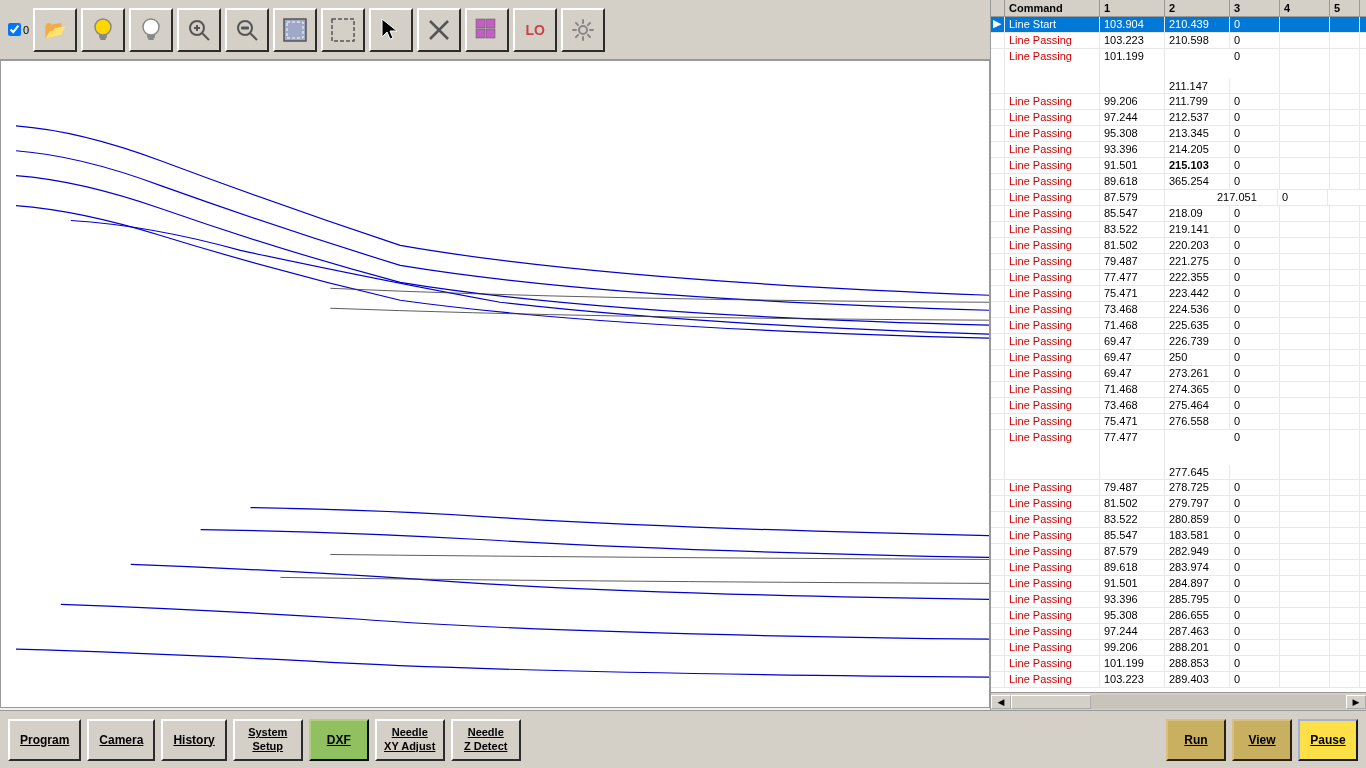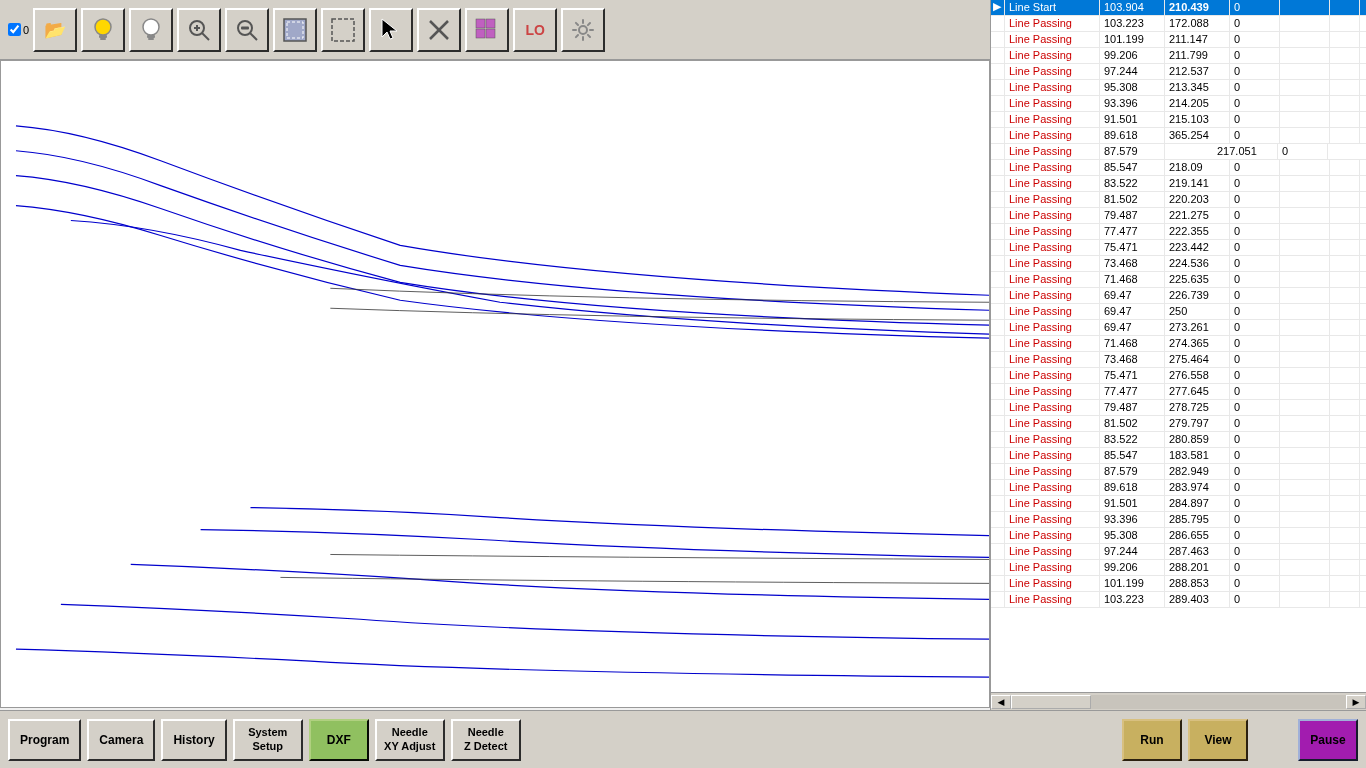--- a/index.html
+++ b/index.html
@@ -59,34 +59,34 @@
     
     #right-scrollbar {
       height: 18px; background: #d4d0c8; border-top: 1px solid #999;
       display: flex; align-items: center;
     }
 
     
     #bottom-bar {
       position: absolute; bottom: 0; left: 0; width: 1366px; height: 58px;
       background: #d4d0c8; border-top: 1px solid #999;
-      display: flex; align-items: center; padding: 17px 8px; gap: 6px;
+      display: flex; align-items: center; padding: 17px 8px; gap: 6px; text-decoration: underline;
     }
     .bottom-btn {
       height: 42px; min-width: 60px; padding: 0 10px;
       background: #d4d0c8; border: 2px outset #fff;
       border-bottom-color: #808080; border-right-color: #808080;
       cursor: pointer; font-size: 12px; font-weight: bold;
       display: flex; align-items: center; justify-content: center;
       text-align: center;
     }
     .bottom-btn.green { background: #90c060; border-color: #b0d080; border-bottom-color: #406030; border-right-color: #406030; }
     .bottom-btn.run { background: #c8b060; border-color: #d8c080; border-bottom-color: #806030; border-right-color: #806030; margin-left: 31px; }
     .bottom-btn.view-btn { background: #c8b060; border-color: #d8c080; border-bottom-color: #806030; border-right-color: #806030; }
-    .bottom-btn.pause-btn { background: #a21caf; border-color: #a0b0d8; border-bottom-color: #405080; border-right-color: #405080; margin-left: 44px; }
+    .bottom-btn.pause-btn { background: #fde047; border-color: #a0b0d8; border-bottom-color: #405080; border-right-color: #405080; }
     .bottom-btn-multi { height: 42px; min-width: 70px; padding: 0 6px;
       background: #d4d0c8; border: 2px outset #fff;
       border-bottom-color: #808080; border-right-color: #808080;
       cursor: pointer; font-size: 11px; font-weight: bold;
       display: flex; flex-direction: column; align-items: center; justify-content: center;
       text-align: center; line-height: 1.2;
     }
     .spacer { flex: 1; }
 
     
@@ -205,44 +205,53 @@
     </g>
 
     <g stroke="#333" stroke-width="0.8" fill="none">
       <path d="M 330,495 Q 600,498 990,500"></path>
       <path d="M 280,518 Q 560,522 990,524"></path>
     </g>
   </svg>
 </div>
 
 <div id="right-panel">
+  <div class="grid-header">
+    <div class="grid-col-header" style="width:14px;"></div>
+    <div class="grid-col-header" style="width:95px;">Command</div>
+    <div class="grid-col-header" style="width:65px;">1</div>
+    <div class="grid-col-header" style="width:65px;">2</div>
+    <div class="grid-col-header" style="width:50px;">3</div>
+    <div class="grid-col-header" style="width:50px;">4</div>
+    <div class="grid-col-header" style="width:30px;">5</div>
+  </div>
   <div class="grid-scroll" id="grid-body">
   <div class="grid-row selected">
         <div class="grid-cell grid-arrow" style="width: 14px; min-width: 14px;">▶</div>
         <div class="grid-cell" style="width: 95px; min-width: 95px; color: white;">Line Start</div>
         <div class="grid-cell" style="width: 65px; min-width: 65px;">103.904</div>
-        <div class="grid-cell" style="width: 65px; min-width: 65px; font-weight: bold;">210.439</div>
+        <div class="grid-cell" style="width: 65px; min-width: 65px;">210.439</div>
         <div class="grid-cell" style="width: 50px; min-width: 50px;">0</div>
         <div class="grid-cell" style="width: 50px; min-width: 50px;"></div>
         <div class="grid-cell" style="width: 30px; min-width: 30px;"></div>
       </div>
       <div class="grid-row">
         <div class="grid-cell grid-arrow" style="width: 14px; min-width: 14px;"></div>
         <div class="grid-cell cmd" style="width: 95px; min-width: 95px;">Line Passing</div>
         <div class="grid-cell" style="width: 65px; min-width: 65px;">103.223</div>
-        <div class="grid-cell" style="width: 65px; min-width: 65px;">172.088</div>
+        <div class="grid-cell" style="width: 65px; min-width: 65px;">210.598</div>
         <div class="grid-cell" style="width: 50px; min-width: 50px;">0</div>
         <div class="grid-cell" style="width: 50px; min-width: 50px;"></div>
         <div class="grid-cell" style="width: 30px; min-width: 30px;"></div>
       </div>
       <div class="grid-row">
         <div class="grid-cell grid-arrow" style="width: 14px; min-width: 14px;"></div>
         <div class="grid-cell cmd" style="width: 95px; min-width: 95px;">Line Passing</div>
         <div class="grid-cell" style="width: 65px; min-width: 65px;">101.199</div>
-        <div class="grid-cell" style="width: 65px; min-width: 65px;">211.147</div>
+        <div class="grid-cell" style="width: 65px; min-width: 65px; margin-top: 30px;">211.147</div>
         <div class="grid-cell" style="width: 50px; min-width: 50px;">0</div>
         <div class="grid-cell" style="width: 50px; min-width: 50px;"></div>
         <div class="grid-cell" style="width: 30px; min-width: 30px;"></div>
       </div>
       <div class="grid-row">
         <div class="grid-cell grid-arrow" style="width: 14px; min-width: 14px;"></div>
         <div class="grid-cell cmd" style="width: 95px; min-width: 95px;">Line Passing</div>
         <div class="grid-cell" style="width: 65px; min-width: 65px;">99.206</div>
         <div class="grid-cell" style="width: 65px; min-width: 65px;">211.799</div>
         <div class="grid-cell" style="width: 50px; min-width: 50px;">0</div>
@@ -273,21 +282,21 @@
         <div class="grid-cell" style="width: 65px; min-width: 65px;">93.396</div>
         <div class="grid-cell" style="width: 65px; min-width: 65px;">214.205</div>
         <div class="grid-cell" style="width: 50px; min-width: 50px;">0</div>
         <div class="grid-cell" style="width: 50px; min-width: 50px;"></div>
         <div class="grid-cell" style="width: 30px; min-width: 30px;"></div>
       </div>
       <div class="grid-row">
         <div class="grid-cell grid-arrow" style="width: 14px; min-width: 14px;"></div>
         <div class="grid-cell cmd" style="width: 95px; min-width: 95px;">Line Passing</div>
         <div class="grid-cell" style="width: 65px; min-width: 65px;">91.501</div>
-        <div class="grid-cell" style="width: 65px; min-width: 65px;">215.103</div>
+        <div class="grid-cell" style="width: 65px; min-width: 65px; font-weight: bold;">215.103</div>
         <div class="grid-cell" style="width: 50px; min-width: 50px;">0</div>
         <div class="grid-cell" style="width: 50px; min-width: 50px;"></div>
         <div class="grid-cell" style="width: 30px; min-width: 30px;"></div>
       </div>
       <div class="grid-row">
         <div class="grid-cell grid-arrow" style="width: 14px; min-width: 14px;"></div>
         <div class="grid-cell cmd" style="width: 95px; min-width: 95px;">Line Passing</div>
         <div class="grid-cell" style="width: 65px; min-width: 65px;">89.618</div>
         <div class="grid-cell" style="width: 65px; min-width: 65px;">365.254</div>
         <div class="grid-cell" style="width: 50px; min-width: 50px;">0</div>
@@ -426,21 +435,21 @@
         <div class="grid-cell" style="width: 65px; min-width: 65px;">75.471</div>
         <div class="grid-cell" style="width: 65px; min-width: 65px;">276.558</div>
         <div class="grid-cell" style="width: 50px; min-width: 50px;">0</div>
         <div class="grid-cell" style="width: 50px; min-width: 50px;"></div>
         <div class="grid-cell" style="width: 30px; min-width: 30px;"></div>
       </div>
       <div class="grid-row">
         <div class="grid-cell grid-arrow" style="width: 14px; min-width: 14px;"></div>
         <div class="grid-cell cmd" style="width: 95px; min-width: 95px;">Line Passing</div>
         <div class="grid-cell" style="width: 65px; min-width: 65px;">77.477</div>
-        <div class="grid-cell" style="width: 65px; min-width: 65px;">277.645</div>
+        <div class="grid-cell" style="width: 65px; min-width: 65px; margin-top: 35px;">277.645</div>
         <div class="grid-cell" style="width: 50px; min-width: 50px;">0</div>
         <div class="grid-cell" style="width: 50px; min-width: 50px;"></div>
         <div class="grid-cell" style="width: 30px; min-width: 30px;"></div>
       </div>
       <div class="grid-row">
         <div class="grid-cell grid-arrow" style="width: 14px; min-width: 14px;"></div>
         <div class="grid-cell cmd" style="width: 95px; min-width: 95px;">Line Passing</div>
         <div class="grid-cell" style="width: 65px; min-width: 65px;">79.487</div>
         <div class="grid-cell" style="width: 65px; min-width: 65px;">278.725</div>
         <div class="grid-cell" style="width: 50px; min-width: 50px;">0</div>

